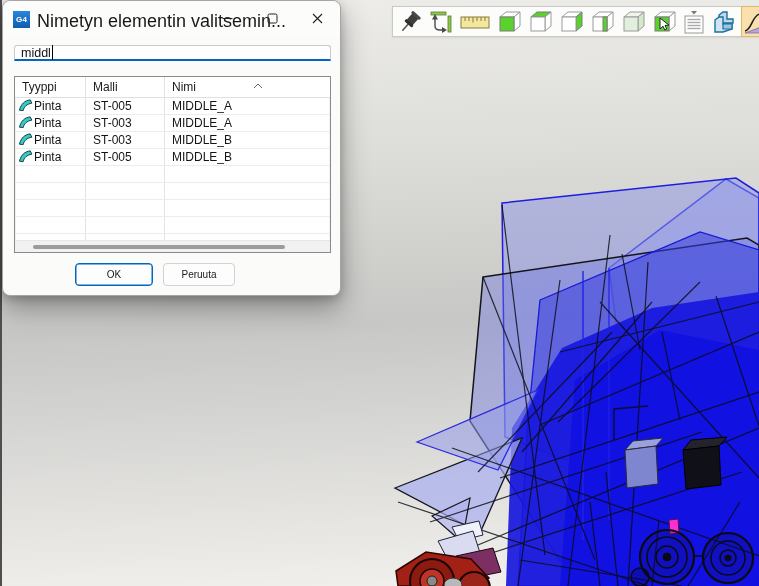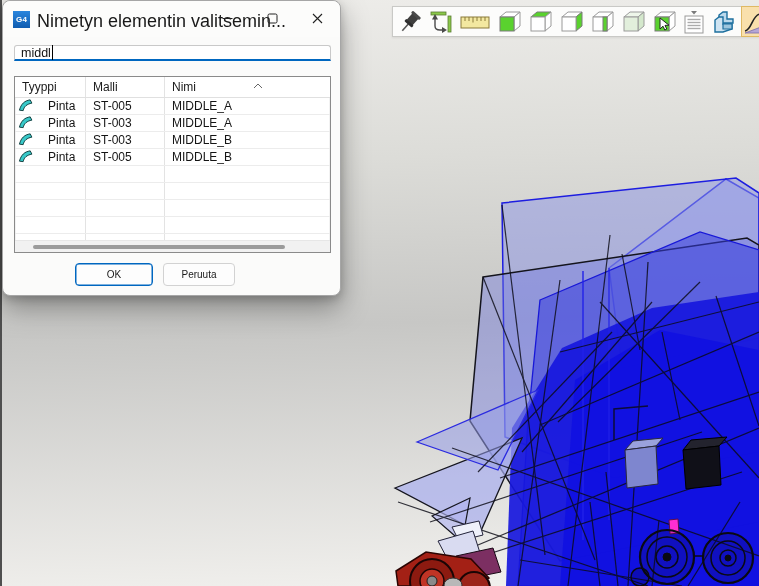--- a/index.html
+++ b/index.html
@@ -53,21 +53,21 @@
   }
   .lv-header{display:flex;height:21px;border-bottom:1px solid #e0e0e0;position:relative;font-size:12px;color:#1a1a1a;}
   .lv-hcell{display:flex;align-items:center;padding-left:7px;cursor:pointer;background:#fff;}
   .c-tyyppi{width:71px;border-right:1px solid #e3e3e3;}
   .c-malli{width:79px;border-right:1px solid #e3e3e3;}
   .c-nimi{flex:1;}
   .sort-caret{position:absolute;left:238px;top:1px;}
   .lv-rows{position:absolute;top:21px;left:0;right:0;bottom:12px;overflow:hidden;}
   .lv-row{display:flex;height:17px;border-bottom:1px solid #ececec;font-size:12px;color:#141414;cursor:default;}
   .lv-row .cell{display:flex;align-items:center;padding-left:7px;overflow:hidden;white-space:nowrap;}
-  .lv-row .cell.c-tyyppi{padding-left:3px;gap:15px;}
+  .lv-row .cell.c-tyyppi{padding-left:3px;gap:1px;}
   .lv-hscroll{position:absolute;left:0;right:0;bottom:0;height:12px;background:#f1f1f1;border-top:1px solid #e6e6e6;}
   .lv-thumb{position:absolute;left:18px;top:4px;width:252px;height:4px;border-radius:2px;background:#9b9b9b;cursor:pointer;}
 
   .btn-row{position:absolute;left:0;right:0;top:262px;height:24px;}
   .dlg-btn{
     position:absolute;height:23px;border-radius:4px;background:#fdfdfd;border:1px solid #d2d2d2;
     font-size:10px;color:#1a1a1a;font-family:"Liberation Sans",sans-serif;cursor:pointer;
   }
   .dlg-btn.default{border:1px solid #0067c0;box-shadow:inset 0 0 0 0.5px #0067c0;}
   .btn-ok{left:72px;width:78px;}

